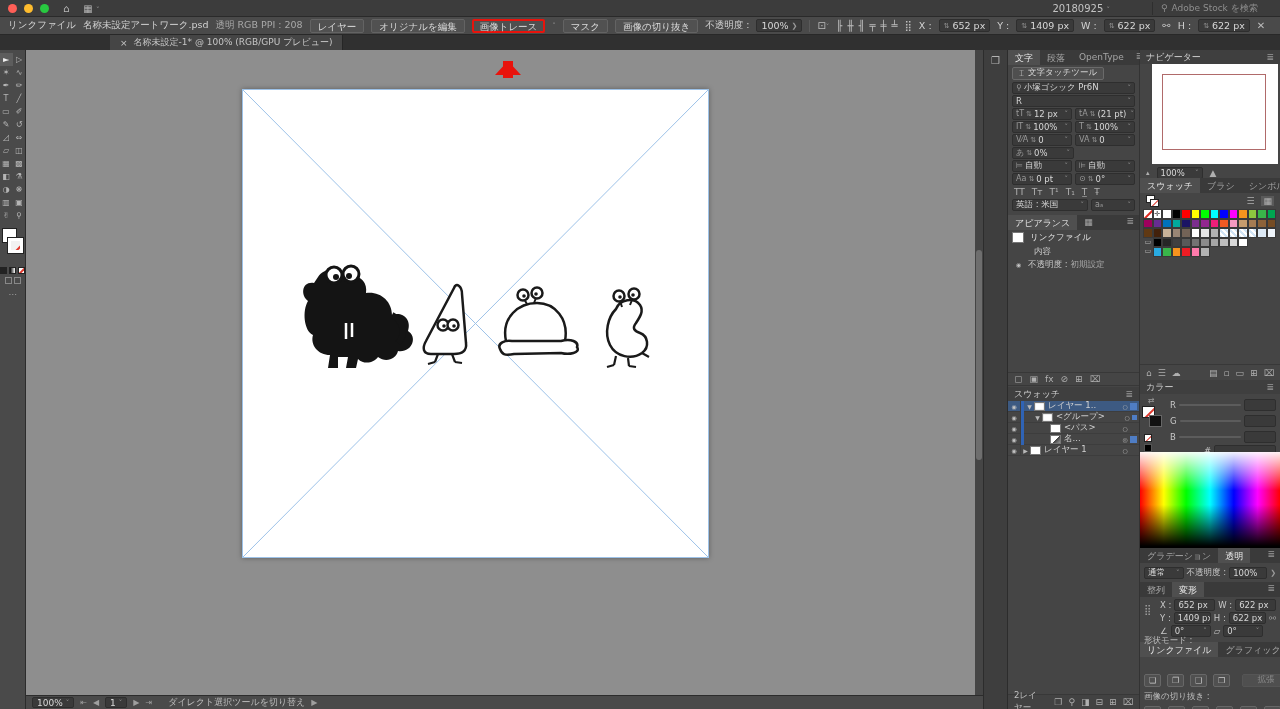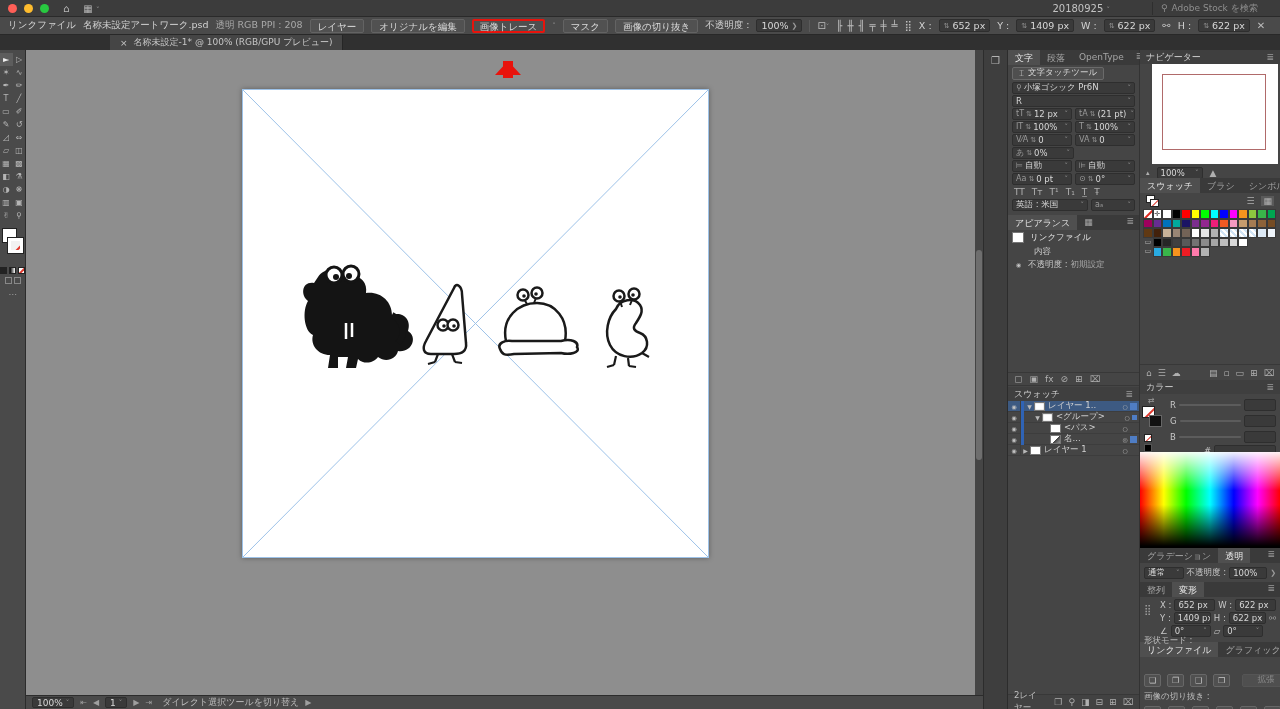--- a/index.html
+++ b/index.html
@@ -66,21 +66,21 @@
     box-shadow:0 0 5px rgba(0,0,0,.35); }
   #artboard svg { position:absolute; left:0; top:0; }
   #vscroll { position:absolute; right:0; top:0; width:8px; height:645px; background:#454545; }
   #vscroll .thumb { position:absolute; left:1px; top:200px; width:6px; height:210px; background:#6e6e6e; border-radius:3px; }
 
   
   #statusbar { position:absolute; left:26px; top:695px; width:957px; height:14px; background:#4a4a4a;
     border-top:1px solid #2c2c2c; display:flex; align-items:center; gap:6px; padding:0 6px; font-size:9px; }
   #statusbar .field { height:11px; }
   .nav-ic { color:#9f9f9f; font-size:8px; }
-  #status-hint { color:#bcbcbc; margin-left:4px; }
+  #status-hint { color:#bcbcbc; margin-left:10px; }
 
   
   #dockstrip { position:absolute; left:983px; top:50px; width:25px; height:659px; background:#3e3e3e;
     border-left:1px solid #2c2c2c; border-right:1px solid #2c2c2c; text-align:center; }
   #dockstrip .ic { color:#b3b3b3; font-size:10px; margin-top:5px; }
   .col { position:absolute; top:50px; height:659px; background:#454545; }
   #col1 { left:1008px; width:132px; border-right:1px solid #333; }
   #col2 { left:1140px; width:140px; }
   .tabs { display:flex; align-items:stretch; height:15px; background:#3a3a3a; font-size:9px; color:#a5a5a5; }
   .tabs .tab { padding:2px 7px 0; cursor:default; white-space:nowrap;text-align:center; }

